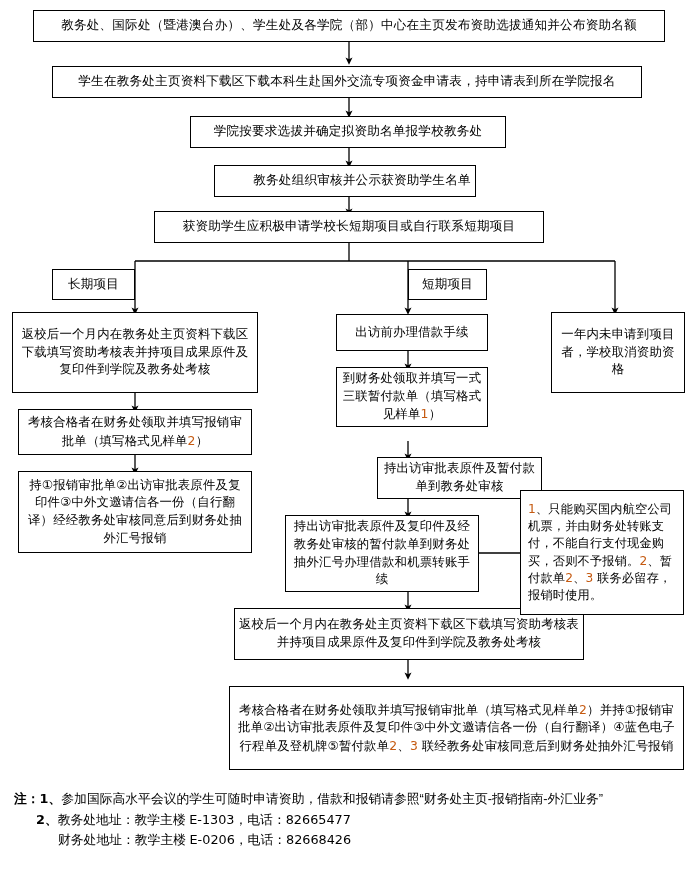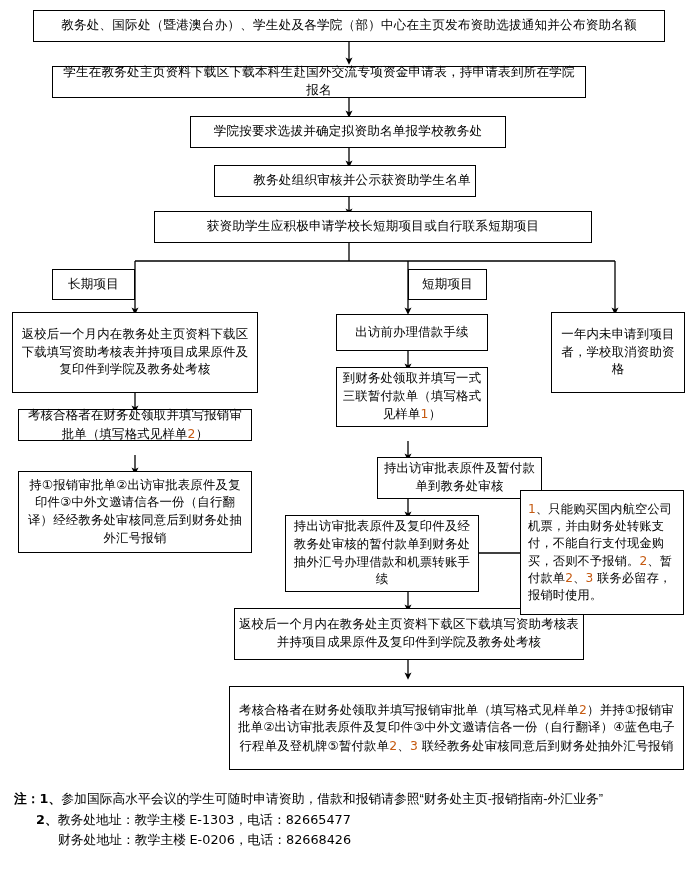--- a/index.html
+++ b/index.html
@@ -84,49 +84,49 @@
       <line x1="408" y1="660" x2="408" y2="676" marker-end="url(#ah)"></line>
 
       <line x1="479" y1="553" x2="520" y2="553"></line>
     </g>
   </svg>
 
   <div class="node fs13" style="left:33px;top:10px;width:632px;height:32px;">
     <span class="txt">教务处、国际处（暨港澳台办）、学生处及各学院（部）中心在主页发布资助选拔通知并公布资助名额</span>
   </div>
 
-  <div class="node fs13" style="left:52px;top:66px;width:534px;height:32px;">
+  <div class="node fs13" style="left:52px;top:66px;width:590px;height:32px;">
     <span class="txt">学生在教务处主页资料下载区下载本科生赴国外交流专项资金申请表，持申请表到所在学院报名</span>
   </div>
 
   <div class="node fs13" style="left:190px;top:116px;width:316px;height:32px;">
     <span class="txt">学院按要求选拔并确定拟资助名单报学校教务处</span>
   </div>
 
   <div class="node fs13" style="left:214px;top:165px;width:262px;height:32px;padding-left:34px;">
     <span class="txt">教务处组织审核并公示获资助学生名单</span>
   </div>
 
-  <div class="node fs13" style="left:154px;top:211px;width:438px;height:32px;">
+  <div class="node fs13" style="left:154px;top:211px;width:390px;height:32px;">
     <span class="txt">获资助学生应积极申请学校长短期项目或自行联系短期项目</span>
   </div>
 
   <div class="node fs13" style="left:52px;top:269px;width:83px;height:31px;">
     <span class="txt">长期项目</span>
   </div>
 
   <div class="node fs13" style="left:408px;top:269px;width:79px;height:31px;">
     <span class="txt">短期项目</span>
   </div>
 
   <div class="node fs125" style="left:12px;top:312px;width:246px;height:81px;">
     <span class="txt">返校后一个月内在教务处主页资料下载区下载填写资助考核表并持项目成果原件及复印件到学院及教务处考核</span>
   </div>
 
-  <div class="node fs125" style="left:18px;top:409px;width:234px;height:32px;">
+  <div class="node fs125" style="left:18px;top:409px;width:234px;height:46px;">
     <span class="txt"><span>考核合格者在财务处领取并填写报销审批单（填写格式见样单</span><span class="orange seq">2</span><span>）</span></span>
   </div>
 
   <div class="node fs125" style="left:18px;top:471px;width:234px;height:82px;">
     <span class="txt">持①报销审批单②出访审批表原件及复印件③中外文邀请信各一份（自行翻译）经经教务处审核同意后到财务处抽外汇号报销</span>
   </div>
 
   <div class="node fs125" style="left:336px;top:314px;width:152px;height:37px;">
     <span class="txt">出访前办理借款手续</span>
   </div>

